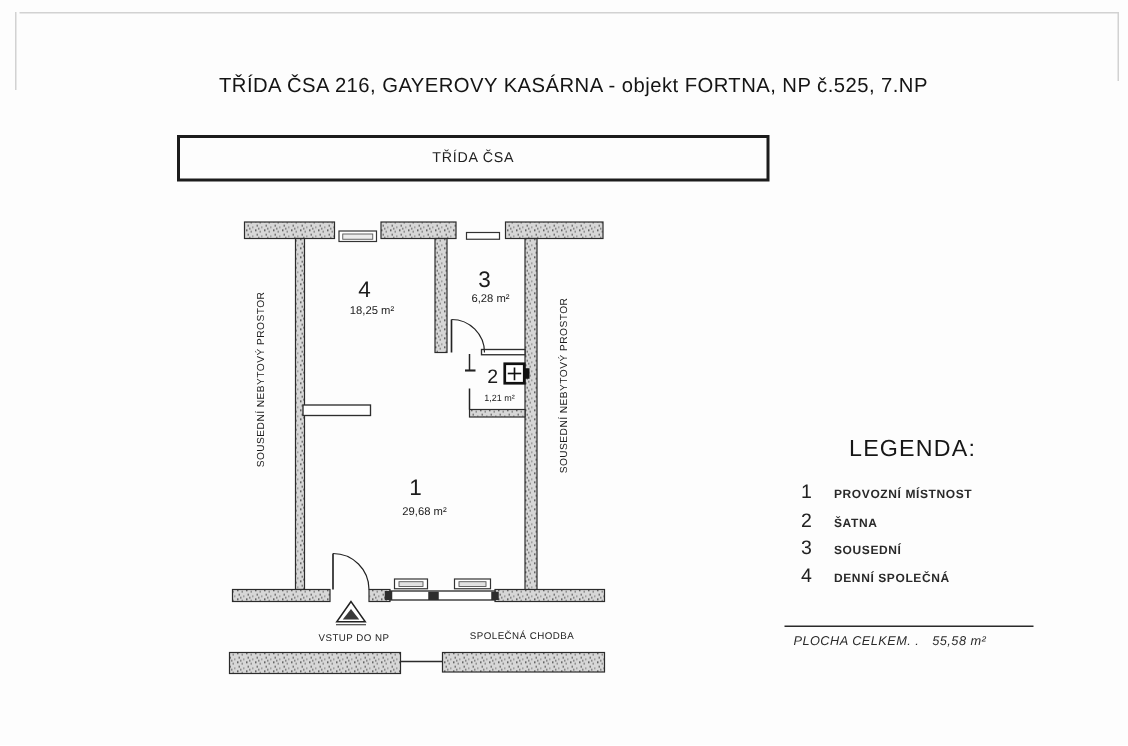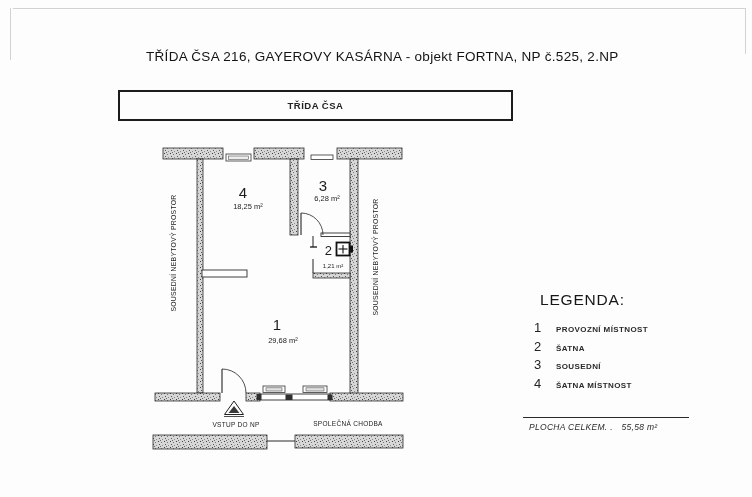--- a/index.html
+++ b/index.html
@@ -7,26 +7,26 @@
     position:relative;width:752px;height:497px;background:#fdfdfd;
     font-family:"Liberation Sans",sans-serif;color:#1a1a1a;overflow:hidden;
   }
   .artifact{position:absolute;background:#d2d2d2;}
   .doc-title{
     position:absolute;left:146px;top:49px;font-size:13.5px;letter-spacing:.3px;
     white-space:nowrap;color:#141414;
   }
   .street-box{
     position:absolute;left:118px;top:90px;width:391px;height:27px;
-    border:2px solid #1c1c1c;display:flex;align-items:center;justify-content:center;font-weight:bold;
+    border:2px solid #1c1c1c;display:flex;align-items:center;justify-content:center;
   }
   .street-box span{font-size:9.5px;letter-spacing:.5px;color:#222;}
   .plan{position:absolute;left:140px;top:135px;width:290px;height:330px;}
   .legend{position:absolute;left:534px;top:291px;width:190px;}
-  .legend-title{font-size:15.5px;letter-spacing:.8px;color:#161616;margin-left:6px;}
+  .legend-title{font-size:15.5px;letter-spacing:.8px;color:#161616;margin-left:32px;}
   .legend-rows{margin-top:11px;}
   .legend-row{display:flex;align-items:baseline;height:18.5px;}
   .legend-num{width:22px;font-size:13px;color:#222;}
   .legend-label{font-size:8px;letter-spacing:.4px;color:#2a2a2a;font-weight:bold;}
   .total-line{position:absolute;left:523px;top:417px;width:166px;border-top:1.5px solid #2a2a2a;}
   .total-text{
     position:absolute;left:529px;top:422px;font-size:8.5px;letter-spacing:.3px;
     color:#2a2a2a;white-space:nowrap;font-style:italic;
   }
   .total-text .val{margin-left:6px;}
@@ -34,21 +34,21 @@
 </style>
 </head>
 <body>
 
 <div class="page">
 
   <div class="artifact" style="left:13px;top:8px;width:733px;height:1px;"></div>
   <div class="artifact" style="left:10px;top:8px;width:1px;height:52px;"></div>
   <div class="artifact" style="left:745px;top:8px;width:1px;height:46px;"></div>
 
-  <div class="doc-title">TŘÍDA ČSA 216, GAYEROVY KASÁRNA - objekt FORTNA, NP č.525, 2.NP</div>
+  <div class="doc-title">TŘÍDA ČSA 216, GAYEROVY KASÁRNA - objekt FORTNA, NP č.525, 7.NP</div>
 
   <div class="street-box">
     <span>TŘÍDA ČSA</span>
   </div>
 
   <svg class="plan" viewBox="0 0 290 330">
     <defs>
       <pattern id="stip" width="6" height="6" patternUnits="userSpaceOnUse">
         <rect width="6" height="6" fill="#d7d7d7"></rect>
         <rect x="0" y="0" width="1" height="1" fill="#3f3f3f"></rect>
@@ -142,21 +142,21 @@
       <div class="legend-row">
         <span class="legend-num">2</span>
         <span class="legend-label">ŠATNA</span>
       </div>
       <div class="legend-row">
         <span class="legend-num">3</span>
         <span class="legend-label">SOUSEDNÍ</span>
       </div>
       <div class="legend-row">
         <span class="legend-num">4</span>
-        <span class="legend-label">ŠATNA MÍSTNOST</span>
+        <span class="legend-label">DENNÍ SPOLEČNÁ</span>
       </div>
     </div>
   </div>
 
   <div class="total-line"></div>
   <div class="total-text">
     <span>PLOCHA CELKEM. .</span>
     <span class="val">55,58 m²</span>
   </div>
 

